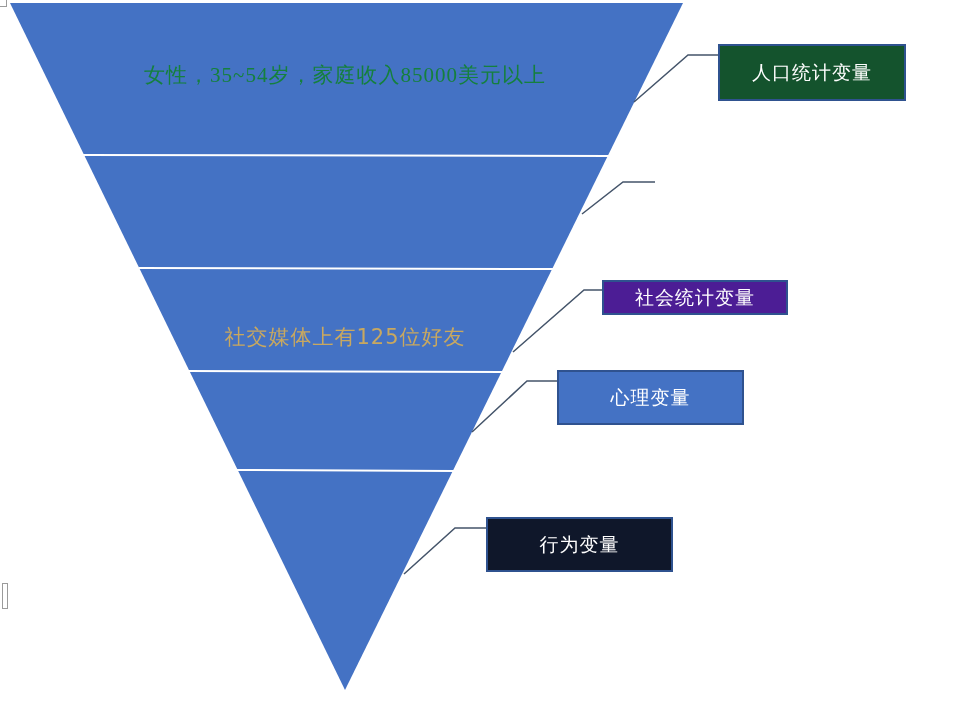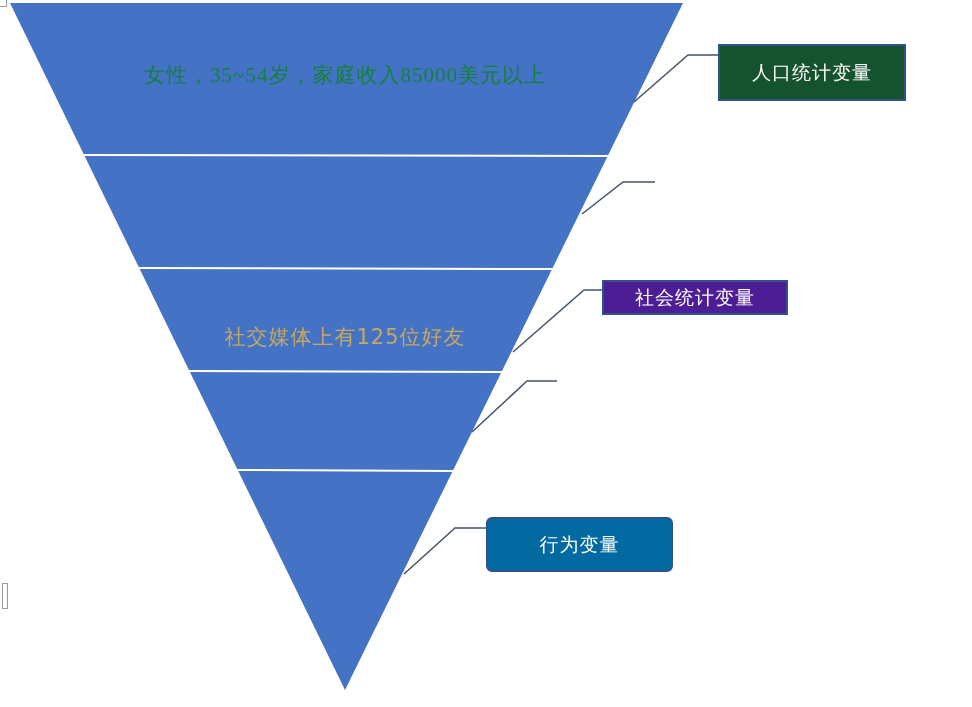--- a/index.html
+++ b/index.html
@@ -81,21 +81,24 @@
 
   <div class="callout-box" style="left:718px; top:44px; width:188px; height:57px; background:#14532d; border-color:#2F528F; color:#FFFFFF;">
     <span>人口统计变量</span>
   </div>
 
 
   <div class="callout-box" style="left:602px; top:280px; width:186px; height:35px; background:#4c1d95; border-color:#2F528F; color:#FFFFFF;">
     <span>社会统计变量</span>
   </div>
 
+  <div class="callout-box" style="left:557px; top:370px; width:187px; height:55px; background:#4472C4; border-color:#2F528F; color:#FFFFFF;">
+    <span>心理变量</span>
+  </div>
 
-  <div class="callout-box" style="left:486px; top:517px; width:187px; height:55px; background:#0369a1; border-color:#2F528F; color:#FFFFFF;border-radius:6px;">
+  <div class="callout-box" style="left:486px; top:517px; width:187px; height:55px; background:#0f172a; border-color:#2F528F; color:#FFFFFF;">
     <span>行为变量</span>
   </div>
 
   <div class="artifact" style="left:-3px; top:-3px; width:10px; height:10px;"></div>
   <div class="artifact" style="left:2px; top:583px; width:6px; height:26px;"></div>
 
 </div>
 
 </body></html>

